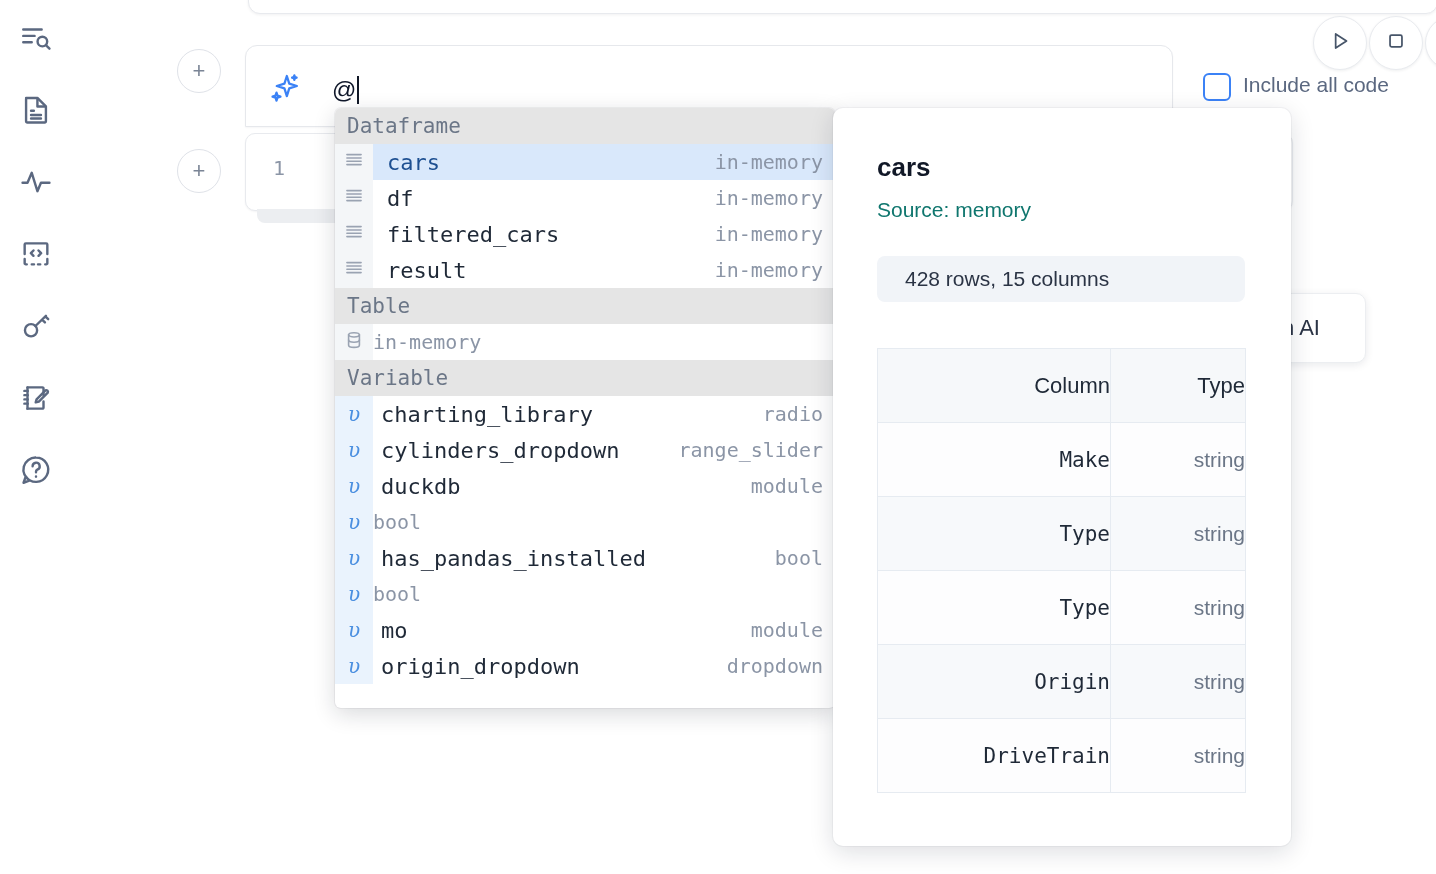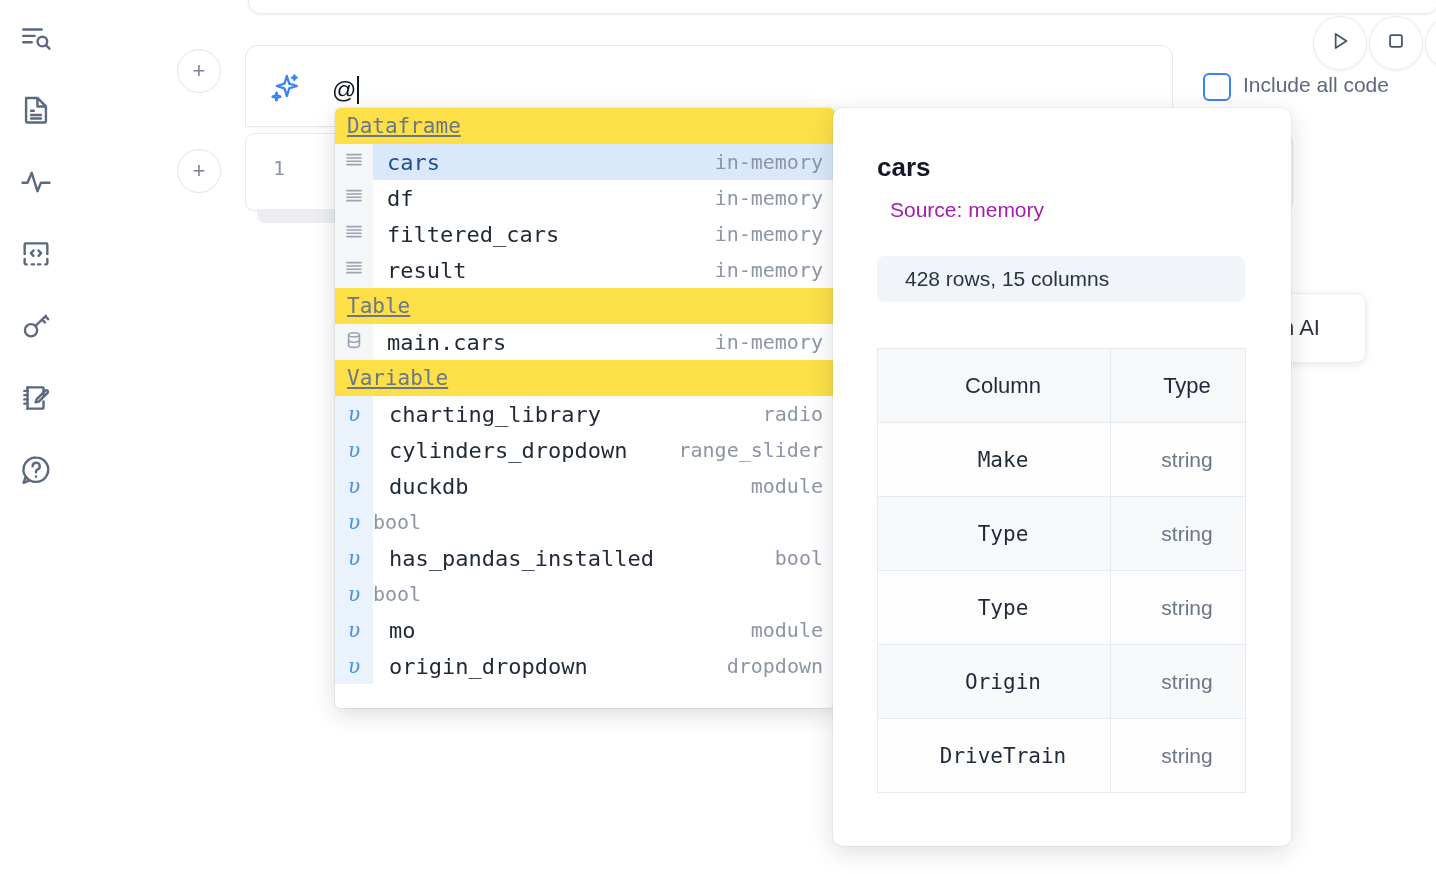--- a/index.html
+++ b/index.html
@@ -210,26 +210,25 @@
     width: 500px; height: 600px;
     background: #ffffff;
     border-radius: 6px;
     box-shadow: 0 6px 22px rgba(16,24,40,.16), 0 0 0 1px rgba(16,24,40,.05);
     overflow: hidden;
     z-index: 10;
     font-family: "DejaVu Sans Mono", monospace;
   }
   .ac-group-label {
     height: 36px;
-    background: #fde047;
+    background: #e5e5e5;
     display: flex; align-items: center;
     padding-left: 12px;
     font-size: 21px;
     color: #6b7687;
-    text-decoration: underline;
   }
   .ac-row {
     height: 36px;
     display: flex; align-items: center;
     background: #ffffff;
     cursor: pointer;
     position: relative;
   }
   .ac-row.selected { background: #d9e8fb; }
   .ac-row .gutter {
@@ -253,21 +252,21 @@
     color: #1f2937;
     white-space: nowrap;
   }
   .ac-row.selected .name { color: #1d4f91; }
   .ac-row .type {
     padding-right: 12px;
     font-size: 20px;
     color: #8b95a6;
     white-space: nowrap;
   }
-  .ac-row.var .name { padding-left: 16px; }
+  .ac-row.var .name { padding-left: 8px; }
 
   
   #detail-panel {
     position: absolute;
     left: 833px; top: 108px;
     width: 458px; height: 738px;
     background: #ffffff;
     border-radius: 10px;
     box-shadow: 0 6px 24px rgba(16,24,40,.14), 0 0 0 1px rgba(16,24,40,.04);
     z-index: 11;
@@ -275,23 +274,23 @@
   }
   #detail-title {
     position: absolute;
     left: 44px; top: 44px;
     font-size: 26px;
     font-weight: bold;
     color: #111827;
   }
   #detail-source {
     position: absolute;
-    left: 57px; top: 90px;
+    left: 44px; top: 90px;
     font-size: 21px;
-    color: #a21caf;
+    color: #0f766e;
   }
   #detail-shape {
     position: absolute;
     left: 44px; top: 148px;
     width: 368px; height: 46px;
     background: #f1f4f8;
     border-radius: 8px;
     display: flex; align-items: center;
     padding-left: 28px;
     box-sizing: border-box;
@@ -302,21 +301,21 @@
     position: absolute;
     left: 44px; top: 240px;
     width: 368px;
     border-collapse: collapse;
     table-layout: fixed;
   }
   #schema-table th, #schema-table td {
     border: 1px solid #e6ebf1;
     height: 74px;
     padding: 0 0 0 18px;
-    text-align: center;
+    text-align: right;
     box-sizing: border-box;
   }
   #schema-table th {
     background: #f6f8fa;
     font-size: 22px;
     font-weight: normal;
     color: #1f2937;
   }
   #schema-table td.col-name {
     font-family: "DejaVu Sans Mono", monospace;
@@ -521,21 +520,20 @@
     </div>
     <div class="ac-group-label">Table</div>
     <div class="ac-row">
       <span class="gutter">
         <span><svg width="20" height="20" viewBox="0 0 24 24" fill="none" stroke="currentColor" stroke-width="1.9" stroke-linecap="round">
             <ellipse cx="12" cy="5.8" rx="6.5" ry="2.6"></ellipse>
             <path d="M5.5 5.8v12.4c0 1.4 2.9 2.6 6.5 2.6s6.5-1.2 6.5-2.6V5.8"></path>
             <path d="M5.5 12c0 1.4 2.9 2.6 6.5 2.6s6.5-1.2 6.5-2.6"></path>
           </svg></span>
       </span>
-      <span class="name">main.cars</span>
       <span class="type">in-memory</span>
     </div>
     <div class="ac-group-label">Variable</div>
     <div class="ac-row var">
       <span class="gutter">
         <span>υ</span>
       </span>
       <span class="name">charting_library</span>
       <span class="type">radio</span>
     </div>

